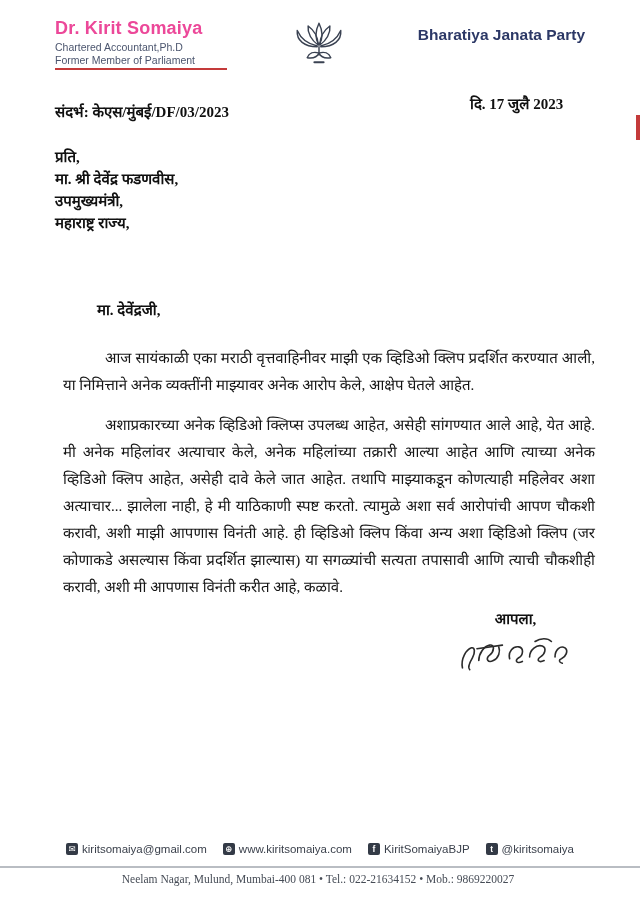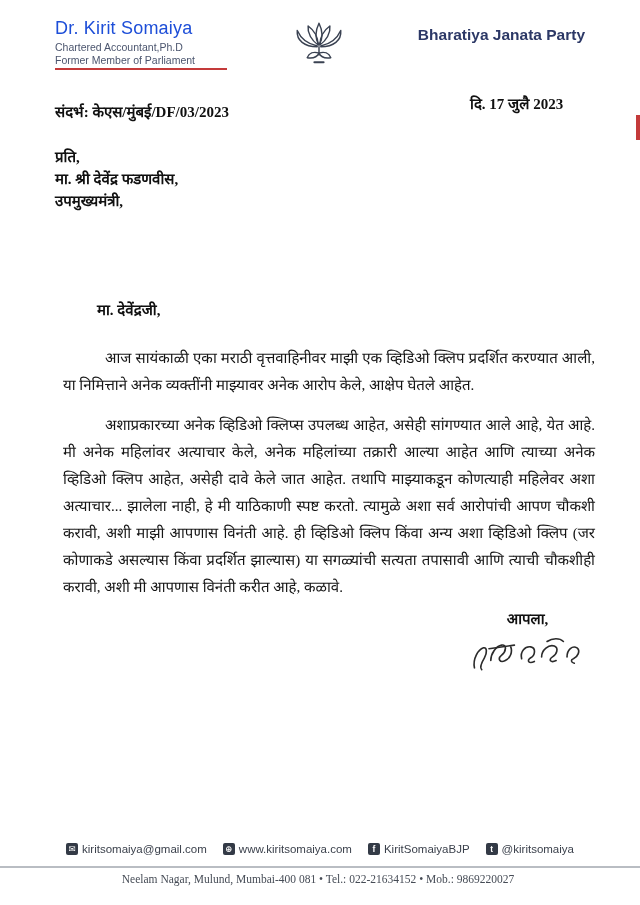--- a/index.html
+++ b/index.html
@@ -4,21 +4,21 @@
 <style>
   html,body{margin:0;padding:0;}
   body{
     width:640px;height:905px;position:relative;background:#ffffff;
     font-family:"Liberation Serif","DejaVu Serif",serif;color:#161616;
     overflow:hidden;
   }
   .abs{position:absolute;}
   
   .hdr-name{left:55px;top:18px;font-family:"Liberation Sans","DejaVu Sans",sans-serif;
-    font-size:18px;font-weight:normal;color:#1d4ed8;letter-spacing:.2px;}
+    font-size:18px;font-weight:bold;color:#ec4899;letter-spacing:.2px;}
   .hdr-sub{left:55px;font-family:"Liberation Sans","DejaVu Sans",sans-serif;
     font-size:10.5px;color:#4b556e;line-height:12px;}
   .hdr-sub1{top:41px;}
   .hdr-sub2{top:54px;}
   .hdr-rule{left:55px;top:68px;width:172px;height:2px;background:#c43a3a;}
   .logo{left:290px;top:18px;}
   .party{left:400px;top:26px;width:185px;text-align:right;
     font-family:"Liberation Sans","DejaVu Sans",sans-serif;
     font-size:15.5px;font-weight:bold;color:#2c3866;}
   
@@ -27,21 +27,21 @@
   .edge-mark{right:0;top:115px;width:4px;height:25px;background:#c43a3a;}
   
   .recipient{left:55px;top:146px;font-size:15px;font-weight:600;line-height:22px;color:#101010;}
   .salutation{left:97px;top:299px;font-size:15px;font-weight:600;color:#101010;}
   
   .para{left:55px;width:532px;font-size:15px;line-height:27px;color:#141414;
     text-align:justify;text-indent:42px;margin:8px;}
   .para1{top:337px;}
   .para2{top:404px;}
   
-  .closing{left:450px;top:608px;width:155px;text-align:center;}
+  .closing{left:438px;top:608px;width:155px;text-align:center;}
   .valediction{font-size:15px;font-weight:600;color:#101010;}
   .sig{margin-top:5px;}
   .signatory{font-size:15px;font-weight:700;color:#101010;margin-top:2px;white-space:nowrap;}
   
   .f-contacts{left:0;top:843px;width:640px;display:flex;justify-content:center;
     align-items:center;gap:16px;font-family:"Liberation Sans","DejaVu Sans",sans-serif;
     font-size:11.5px;color:#3b414c;}
   .f-item{display:flex;align-items:center;gap:4px;}
   .f-ic{width:12px;height:12px;background:#333a46;border-radius:2px;color:#ffffff;
     display:inline-flex;align-items:center;justify-content:center;
@@ -76,20 +76,21 @@
 <div class="abs party">Bharatiya Janata Party</div>
 
 <div class="abs ref">संदर्भ: केएस/मुंबई/DF/03/2023</div>
 <div class="abs date">दि. 17 जुलै 2023</div>
 <div class="abs edge-mark"></div>
 
 <div class="abs recipient">
   <div>प्रति,</div>
   <div>मा. श्री देवेंद्र फडणवीस,</div>
   <div>उपमुख्यमंत्री,</div>
+  <div>महाराष्ट्र राज्य,</div>
 </div>
 
 <div class="abs salutation">मा. देवेंद्रजी,</div>
 
 <p class="abs para para1">आज सायंकाळी एका मराठी वृत्तवाहिनीवर माझी एक व्हिडिओ क्लिप प्रदर्शित करण्यात आली, या निमित्ताने अनेक व्यक्तींनी माझ्यावर अनेक आरोप केले, आक्षेप घेतले आहेत.</p>
 <p class="abs para para2">अशाप्रकारच्या अनेक व्हिडिओ क्लिप्स उपलब्ध आहेत, असेही सांगण्यात आले आहे, येत आहे. मी अनेक महिलांवर अत्याचार केले, अनेक महिलांच्या तक्रारी आल्या आहेत आणि त्याच्या अनेक व्हिडिओ क्लिप आहेत, असेही दावे केले जात आहेत. तथापि माझ्याकडून कोणत्याही महिलेवर अशा अत्याचार... झालेला नाही, हे मी याठिकाणी स्पष्ट करतो. त्यामुळे अशा सर्व आरोपांची आपण चौकशी करावी, अशी माझी आपणास विनंती आहे. ही व्हिडिओ क्लिप किंवा अन्य अशा व्हिडिओ क्लिप (जर कोणाकडे असल्यास किंवा प्रदर्शित झाल्यास) या सगळ्यांची सत्यता तपासावी आणि त्याची चौकशीही करावी, अशी मी आपणास विनंती करीत आहे, कळावे.</p>
 
 <div class="abs closing">
   <div class="valediction">आपला,</div>
   <div class="sig">

